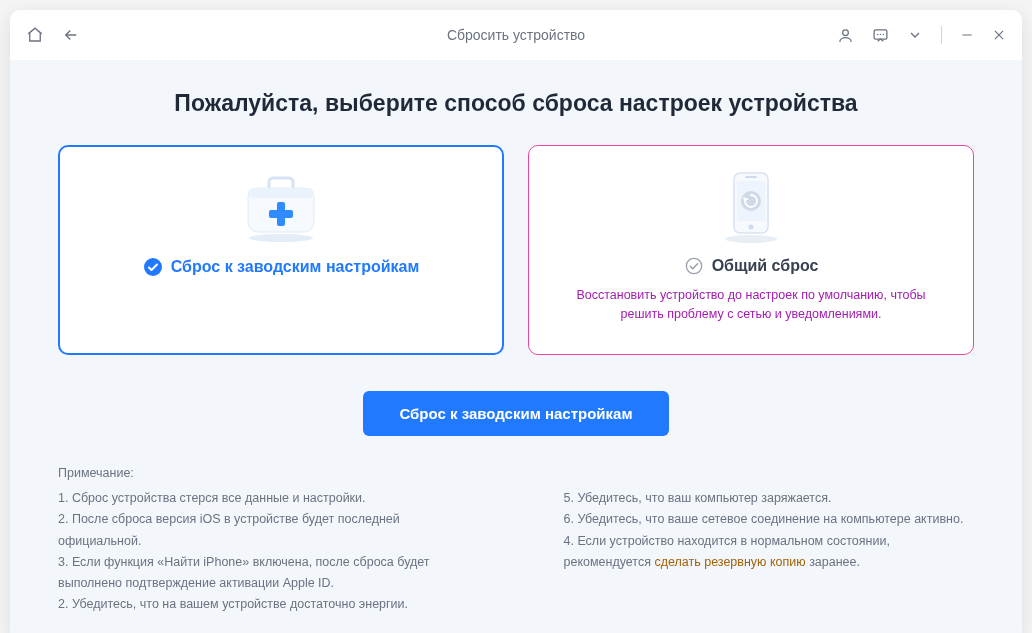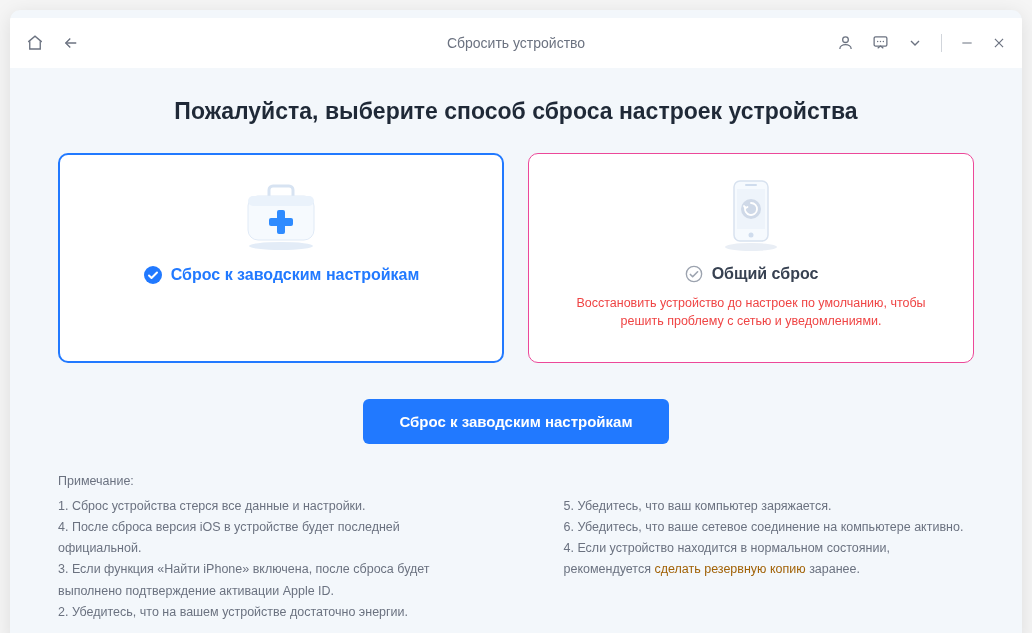--- a/index.html
+++ b/index.html
@@ -21,21 +21,20 @@
   display: flex;
   flex-direction: column;
 }
 .titlebar {
   height: 50px;
   background: #ffffff;
   display: flex;
   align-items: center;
   padding: 0 16px;
   position: relative;
-  margin-top: 8px;
 }
 .titlebar-left { display: flex; align-items: center; gap: 18px; }
 .titlebar-center {
   position: absolute;
   left: 50%;
   transform: translateX(-50%);
   color: #6b7280;
   font-size: 14px;
 }
 .titlebar-right {
@@ -103,21 +102,21 @@
   font-size: 16px;
   font-weight: 700;
 }
 .card.selected .card-title { color: #2179ff; }
 .card:not(.selected) .card-title { color: #374151; }
 .card-desc {
   font-size: 12.5px;
   line-height: 1.5;
 }
 .card.selected .card-desc { color: #2179ff; }
-.card:not(.selected) .card-desc { color: #ef4444; }
+.card:not(.selected) .card-desc { color: #a21caf; }
 
 .action-row { display:flex; justify-content:center; margin-bottom: 30px; }
 .action-btn {
   background: #2179ff;
   color: #ffffff;
   border: none;
   border-radius: 6px;
   padding: 14px 36px;
   font-size: 15px;
   font-weight: 600;
@@ -242,21 +241,21 @@
 
     <div class="action-row">
       <button class="action-btn">Сброс к заводским настройкам</button>
     </div>
 
     <div class="notes-section">
       <div class="notes-label">Примечание:</div>
       <div class="notes-cols">
         <div class="notes-col">
           <div>1. Сброс устройства стерся все данные и настройки.</div>
-          <div>4. После сброса версия iOS в устройстве будет последней официальной.</div>
+          <div>2. После сброса версия iOS в устройстве будет последней официальной.</div>
           <div>3. Если функция «Найти iPhone» включена, после сброса будет выполнено подтверждение активации Apple ID.</div>
           <div>2. Убедитесь, что на вашем устройстве достаточно энергии.</div>
         </div>
         <div class="notes-col">
           <div>5. Убедитесь, что ваш компьютер заряжается.</div>
           <div>6. Убедитесь, что ваше сетевое соединение на компьютере активно.</div>
           <div>
             <span>4. Если устройство находится в нормальном состоянии, рекомендуется </span><span class="link">сделать резервную копию</span><span> заранее.</span>
           </div>
         </div>

